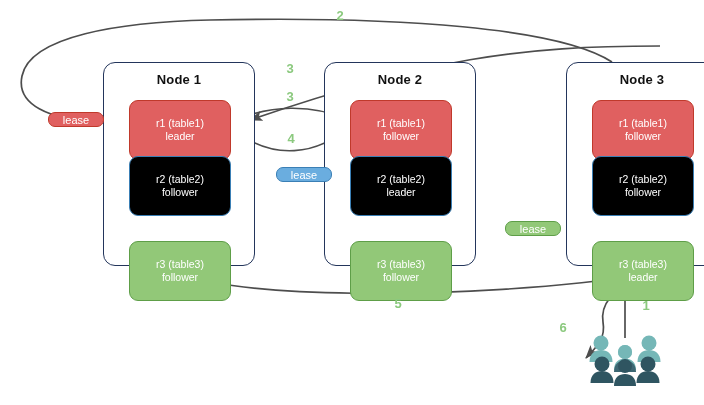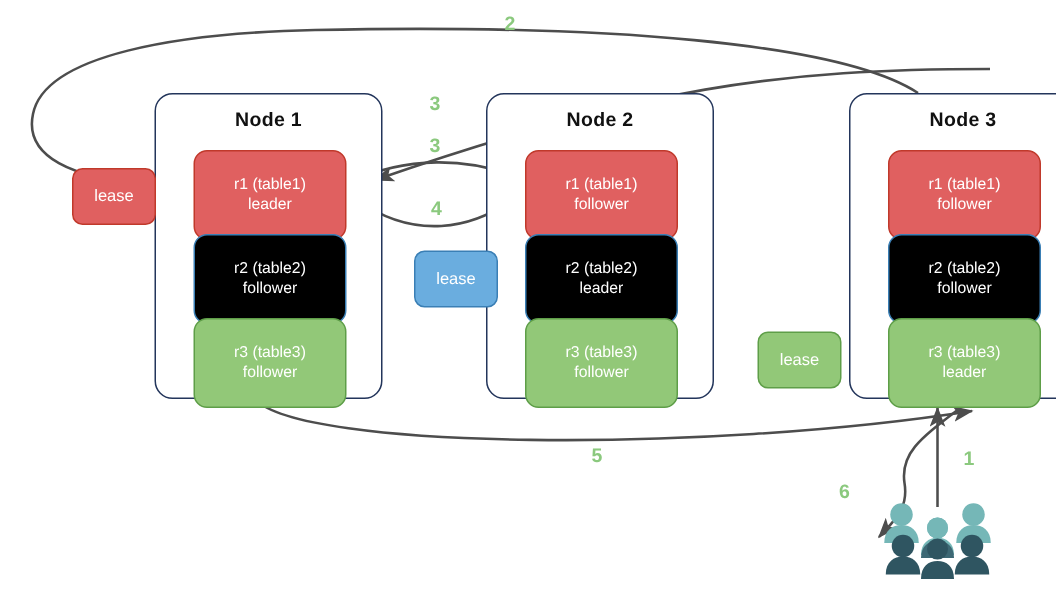--- a/index.html
+++ b/index.html
@@ -40,29 +40,29 @@
     align-items:center;
     justify-content:center;
     color:#ffffff;
     font-size:10.5px;
     line-height:13px;
     text-align:center;
   }
   .replica .ln{display:block;}
   .rep-red{background:#e06060;border:1.4px solid #c0392b;}
   .rep-blue{background:#000000;border:1.4px solid #3a7fb5;}
-  .rep-green{background:#92c878;border:1.4px solid #5e9e48;}
+  .rep-green{background:#92c878;border:1.4px solid #5e9e48;margin-top:29px;}
   .lease{
     position:absolute;
     border-radius:7px;
     box-sizing:border-box;
     display:flex;align-items:center;justify-content:center;
     color:#ffffff;
     font-size:11px;
-    height:38px;
+    height:15px;
     width:56px;
   }
   .lease-red{background:#e06060;border:1.4px solid #c0392b;}
   .lease-blue{background:#6aaddf;border:1.4px solid #3a7fb5;}
   .lease-green{background:#92c878;border:1.4px solid #5e9e48;}
   .seqlabel{
     position:absolute;
     color:#8bc97e;
     font-size:13px;
     font-weight:bold;

